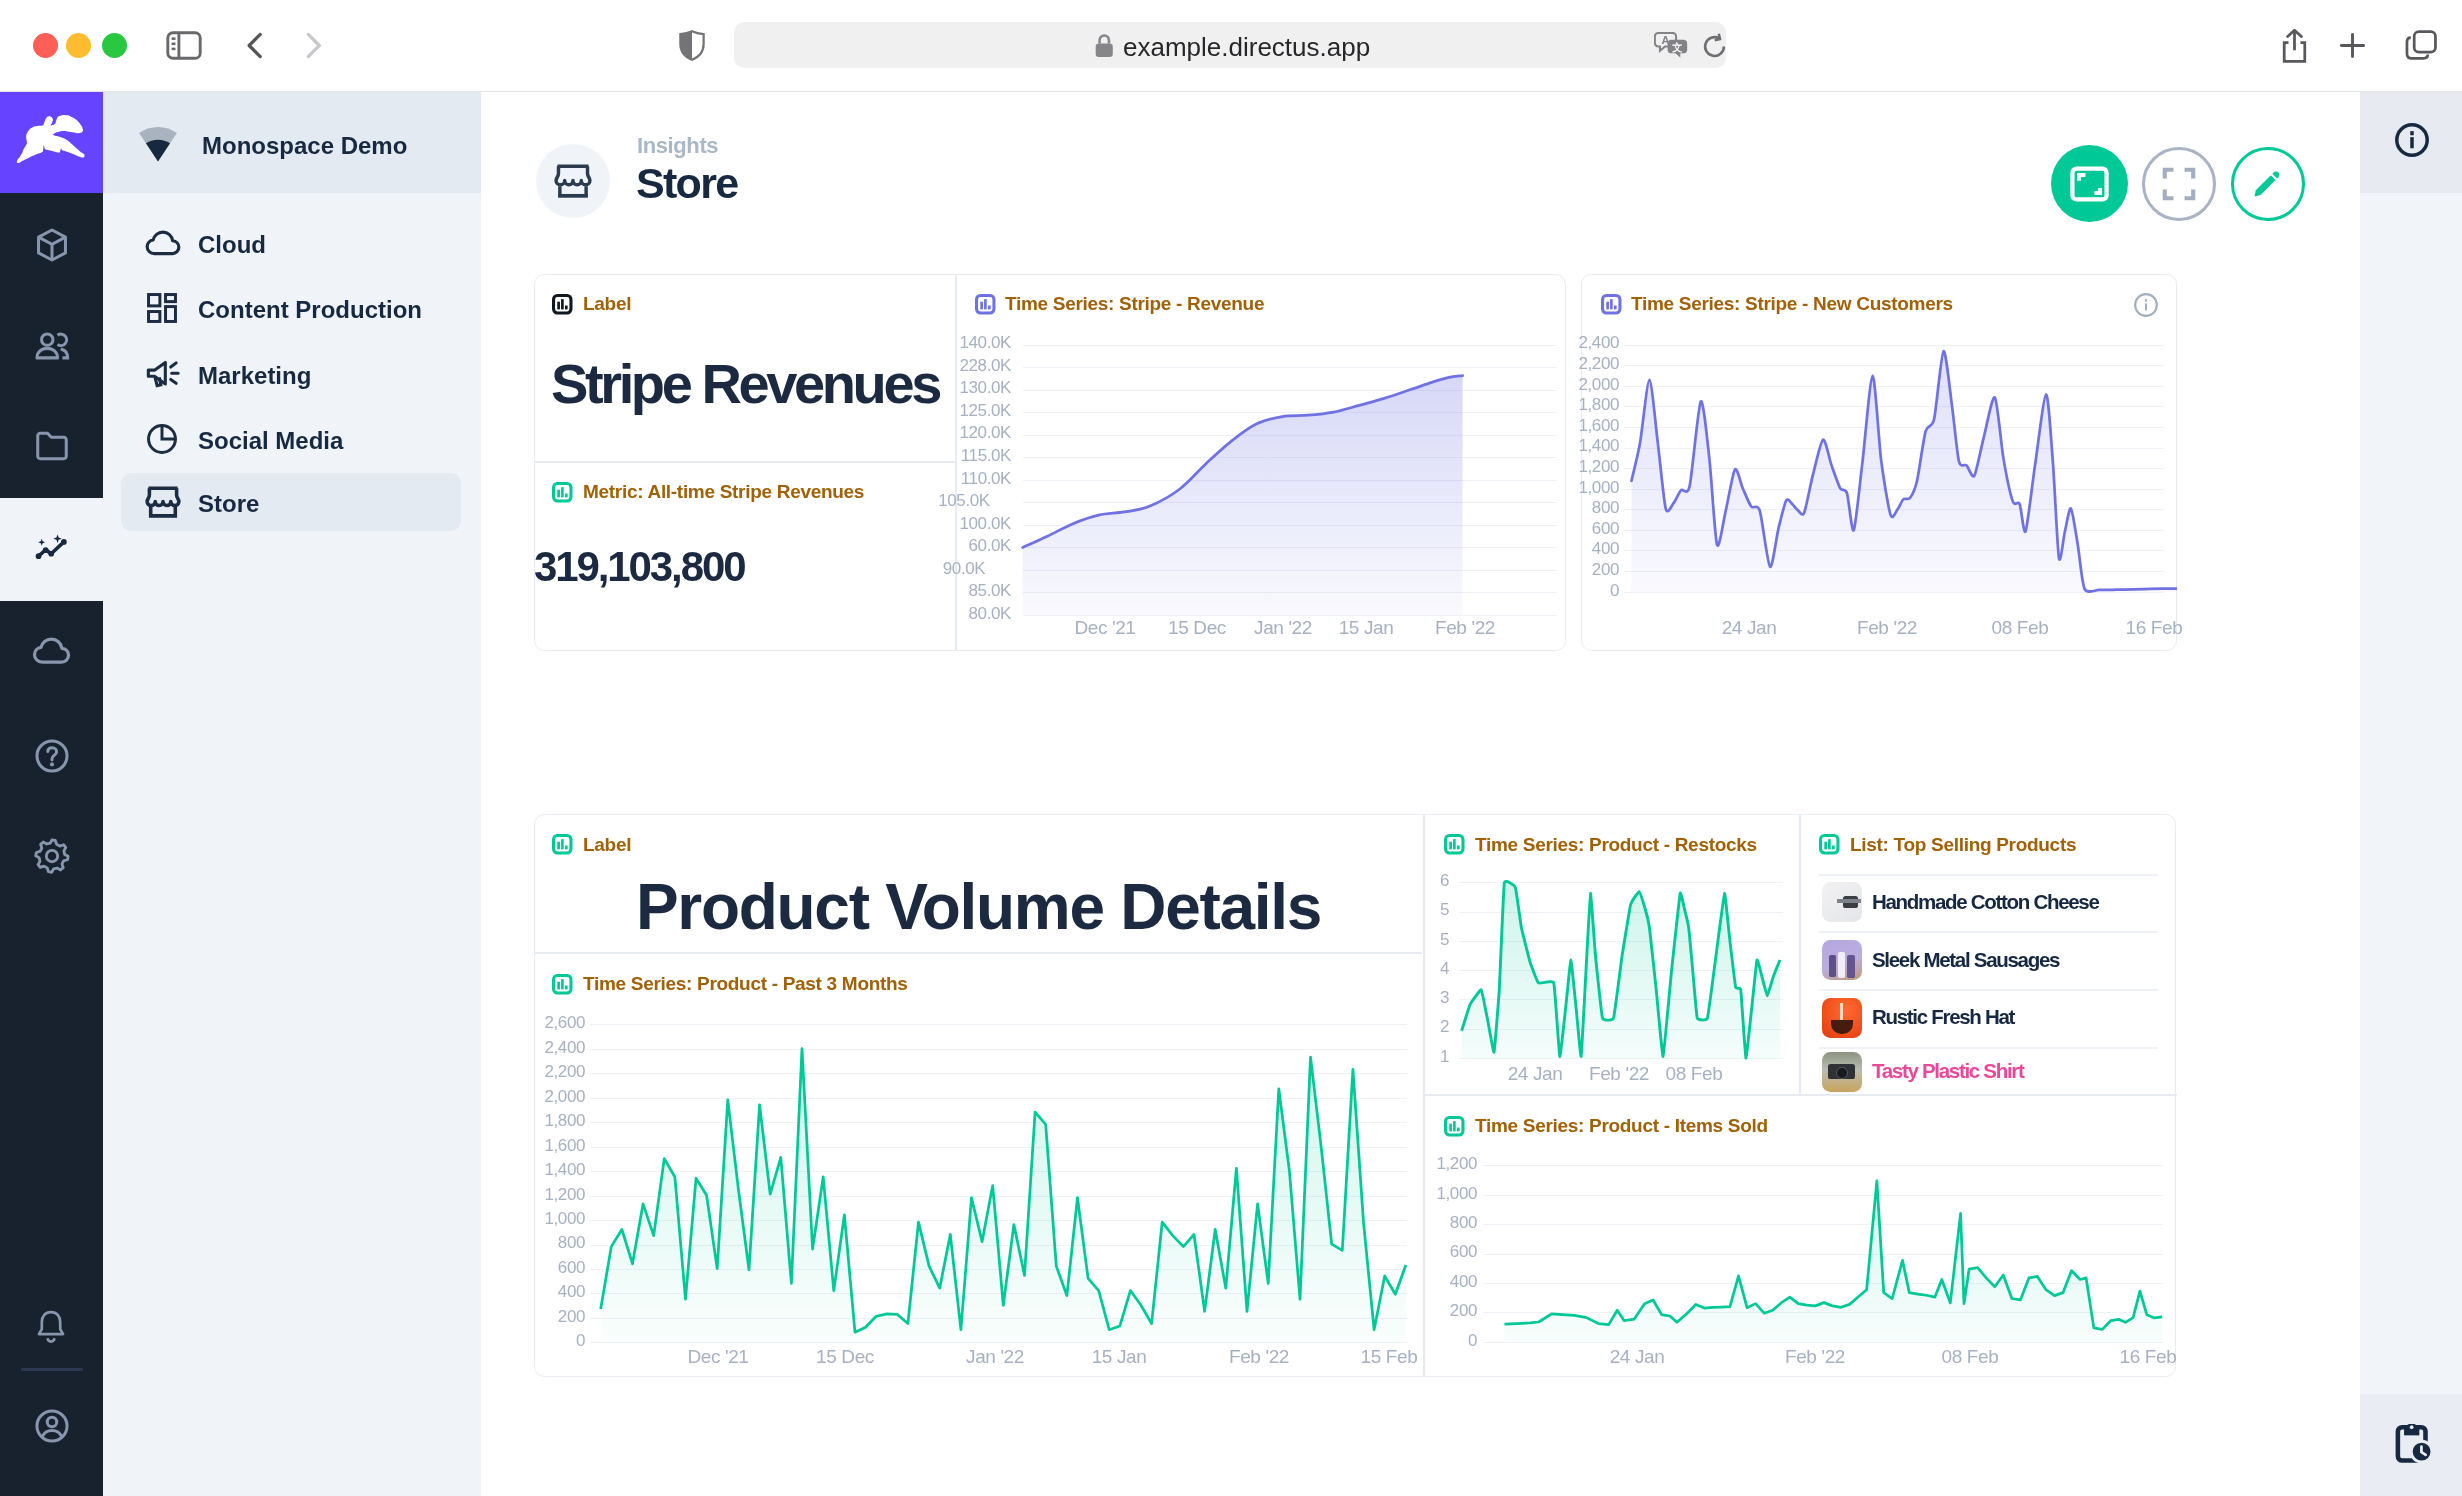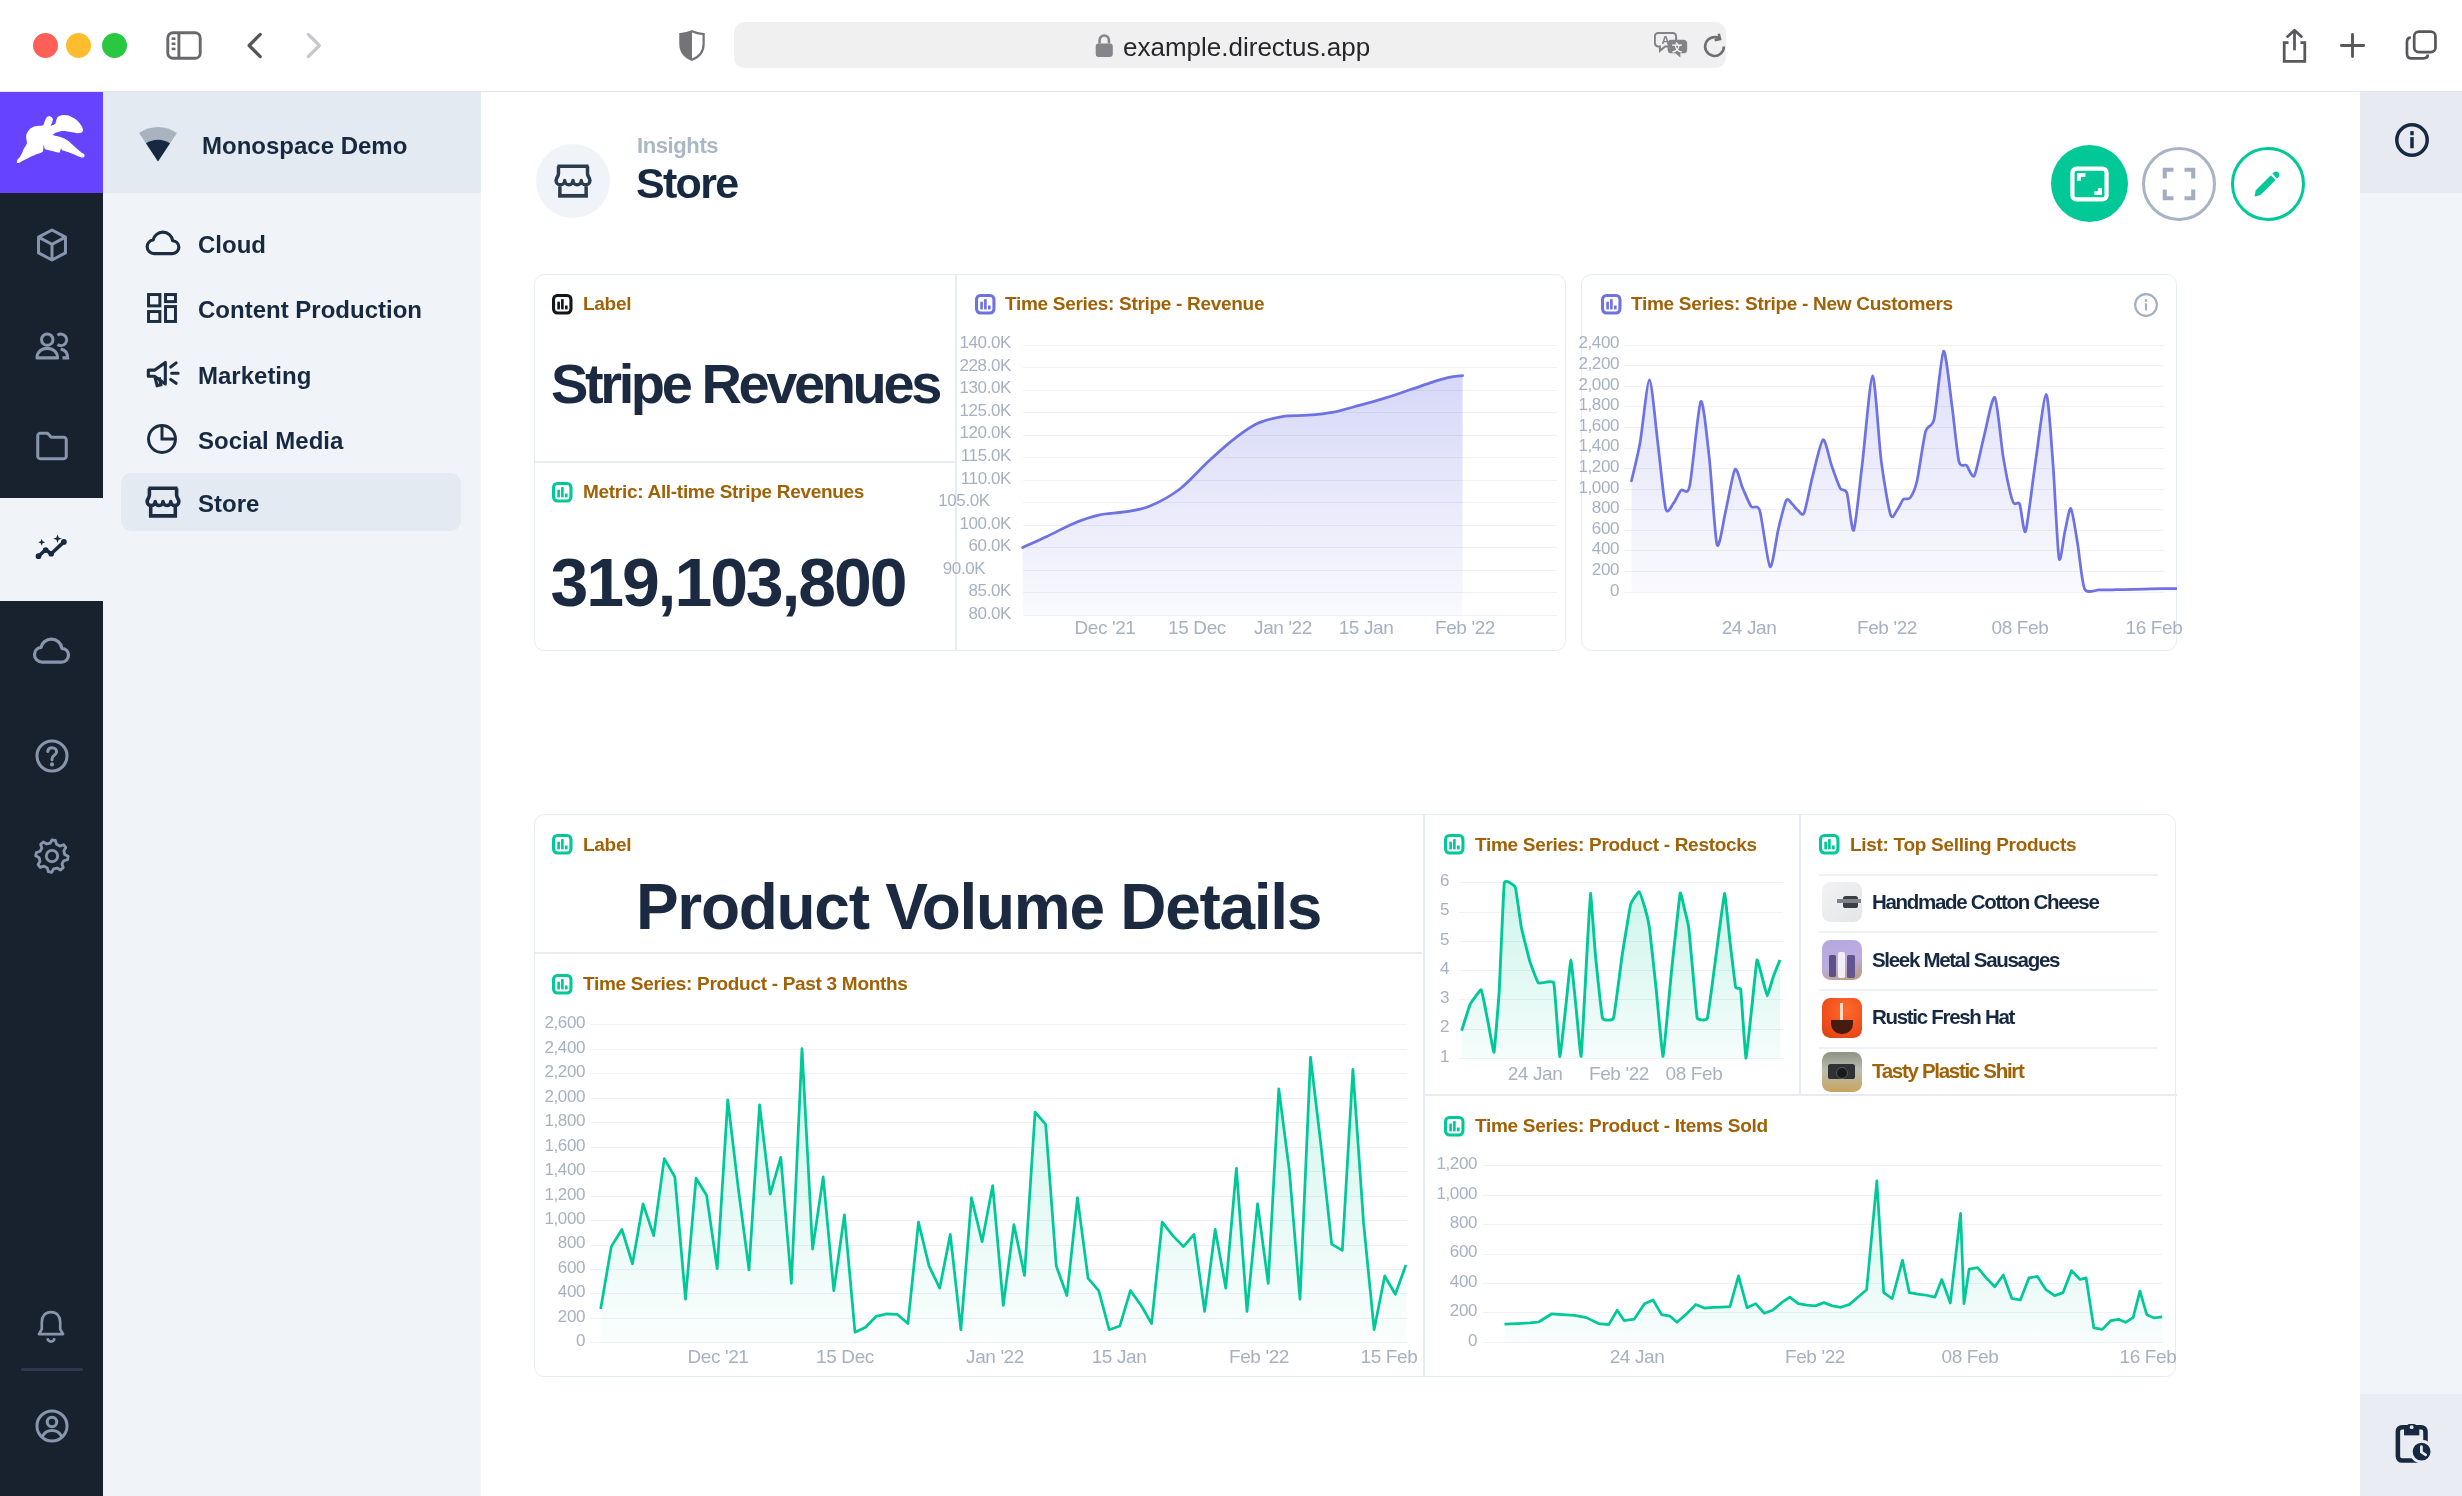--- a/index.html
+++ b/index.html
@@ -195,21 +195,21 @@
   </svg>
 <div class="abs ptit" style="left:583px;top:293px">Label</div>
 <div class="abs bigttl" style="left:534px;top:351px;width:422px;text-align:center;font-size:56px;letter-spacing:-3.4px">Stripe Revenues</div>
 <svg class="abs" style="left:552px;top:482px" width="20.5" height="20.5" viewBox="0 0 24 24">
     <rect x="1.8" y="1.8" width="20.4" height="20.4" rx="4.5" fill="none" stroke="#00c897" stroke-width="3.6"></rect>
     <rect x="6.2" y="9" width="3.1" height="9" fill="#00c897"></rect>
     <rect x="10.6" y="6" width="3.1" height="12" fill="#00c897"></rect>
     <rect x="15.2" y="13.5" width="3.1" height="4.5" fill="#00c897"></rect>
   </svg>
 <div class="abs ptit" style="left:583px;top:481px">Metric: All-time Stripe Revenues</div>
-<div class="abs bigttl" style="left:534px;top:543px;width:388px;text-align:center;font-size:68px;letter-spacing:-2.1px">319,103,800</div>
+<div class="abs bigttl" style="left:534px;top:543px;width:388px;font-size:42px;letter-spacing:-2.1px">319,103,800</div>
 <svg class="abs" style="left:975px;top:294px" width="20.5" height="20.5" viewBox="0 0 24 24">
     <rect x="1.8" y="1.8" width="20.4" height="20.4" rx="4.5" fill="none" stroke="#6e72e2" stroke-width="3.6"></rect>
     <rect x="6.2" y="9" width="3.1" height="9" fill="#6e72e2"></rect>
     <rect x="10.6" y="6" width="3.1" height="12" fill="#6e72e2"></rect>
     <rect x="15.2" y="13.5" width="3.1" height="4.5" fill="#6e72e2"></rect>
   </svg>
 <div class="abs ptit" style="left:1005px;top:293px">Time Series: Stripe - Revenue</div>
 <div class="abs" style="left:1023px;top:345px;width:534px;height:1.3px;background:#eef1f6"></div>
 <div class="abs" style="left:1023px;top:367px;width:534px;height:1.3px;background:#eef1f6"></div>
 <div class="abs" style="left:1023px;top:390px;width:534px;height:1.3px;background:#eef1f6"></div>
@@ -434,21 +434,21 @@
 <div class="abs" style="left:1872px;top:948px;font-size:20.5px;font-weight:bold;color:#172940;letter-spacing:-1.3px;white-space:nowrap">Sleek Metal Sausages</div>
 <div class="abs" style="left:1822px;top:998px;width:40px;height:40px;border-radius:8.5px;overflow:hidden;background:radial-gradient(circle at 60% 30%,#ff6a2d 0%,#f04f1c 60%,#d93e12 100%)">
     <div class="abs" style="left:8.5px;top:22px;width:22px;height:13.7px;background:#471c10;border-radius:0 0 10.3px 10.3px"></div>
     <div class="abs" style="left:18px;top:5.1px;width:2.6px;height:17px;background:#ffd9c4"></div>
   </div>
 <div class="abs" style="left:1872px;top:1005px;font-size:20.5px;font-weight:bold;color:#172940;letter-spacing:-1.3px;white-space:nowrap">Rustic Fresh Hat</div>
 <div class="abs" style="left:1822px;top:1052px;width:40px;height:40px;border-radius:8.5px;overflow:hidden;background:linear-gradient(180deg,#8d9483 0%,#b9bcae 45%,#caa45f 100%)">
     <div class="abs" style="left:6px;top:12px;width:27px;height:15.4px;background:#2e3135;border-radius:2.6px"></div>
     <div class="abs" style="left:13.7px;top:15.4px;width:12px;height:12px;background:#17191c;border-radius:50%;border:1.7px solid #55595f"></div>
   </div>
-<div class="abs" style="left:1872px;top:1059px;font-size:20.5px;font-weight:bold;color:#a16207;letter-spacing:-1.3px;white-space:nowrap">Tasty Plastic Shirt</div>
+<div class="abs" style="left:1872px;top:1059px;font-size:20.5px;font-weight:bold;color:#ec4899;letter-spacing:-1.3px;white-space:nowrap">Tasty Plastic Shirt</div>
 <svg class="abs" style="left:1444px;top:1116px" width="20.5" height="20.5" viewBox="0 0 24 24">
     <rect x="1.8" y="1.8" width="20.4" height="20.4" rx="4.5" fill="none" stroke="#00c897" stroke-width="3.6"></rect>
     <rect x="6.2" y="9" width="3.1" height="9" fill="#00c897"></rect>
     <rect x="10.6" y="6" width="3.1" height="12" fill="#00c897"></rect>
     <rect x="15.2" y="13.5" width="3.1" height="4.5" fill="#00c897"></rect>
   </svg>
 <div class="abs ptit" style="left:1475px;top:1115px">Time Series: Product - Items Sold</div>
 <div class="abs" style="left:1483px;top:1165px;width:680px;height:1.3px;background:#eef1f6"></div>
 <div class="abs" style="left:1483px;top:1195px;width:680px;height:1.3px;background:#eef1f6"></div>
 <div class="abs" style="left:1483px;top:1224px;width:680px;height:1.3px;background:#eef1f6"></div>

